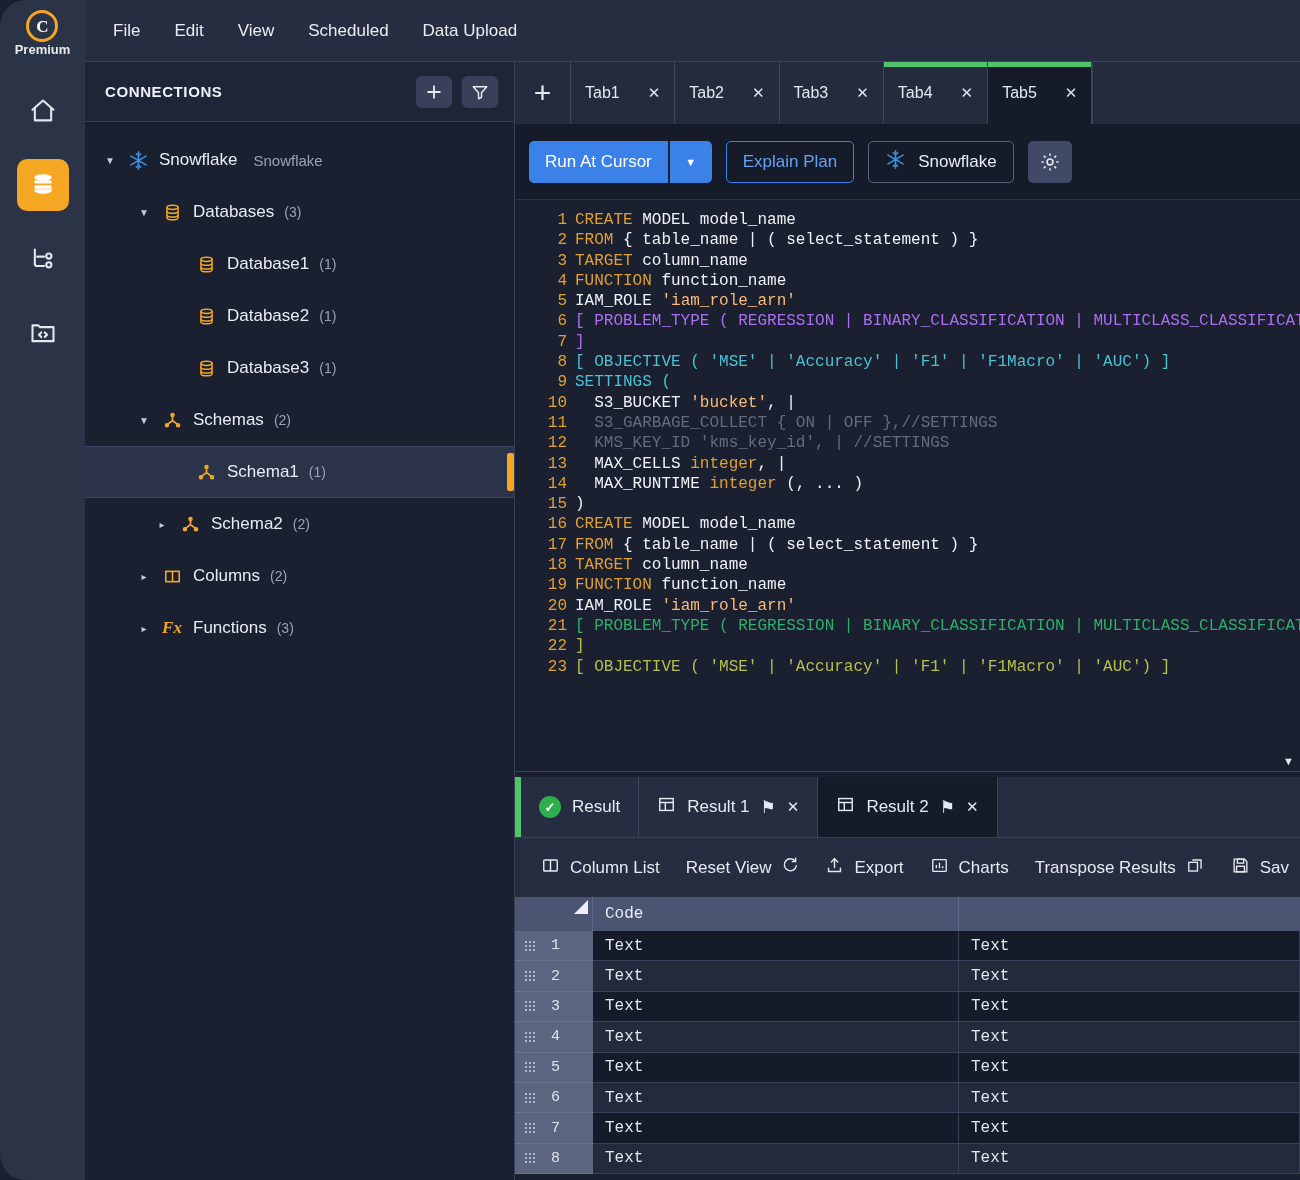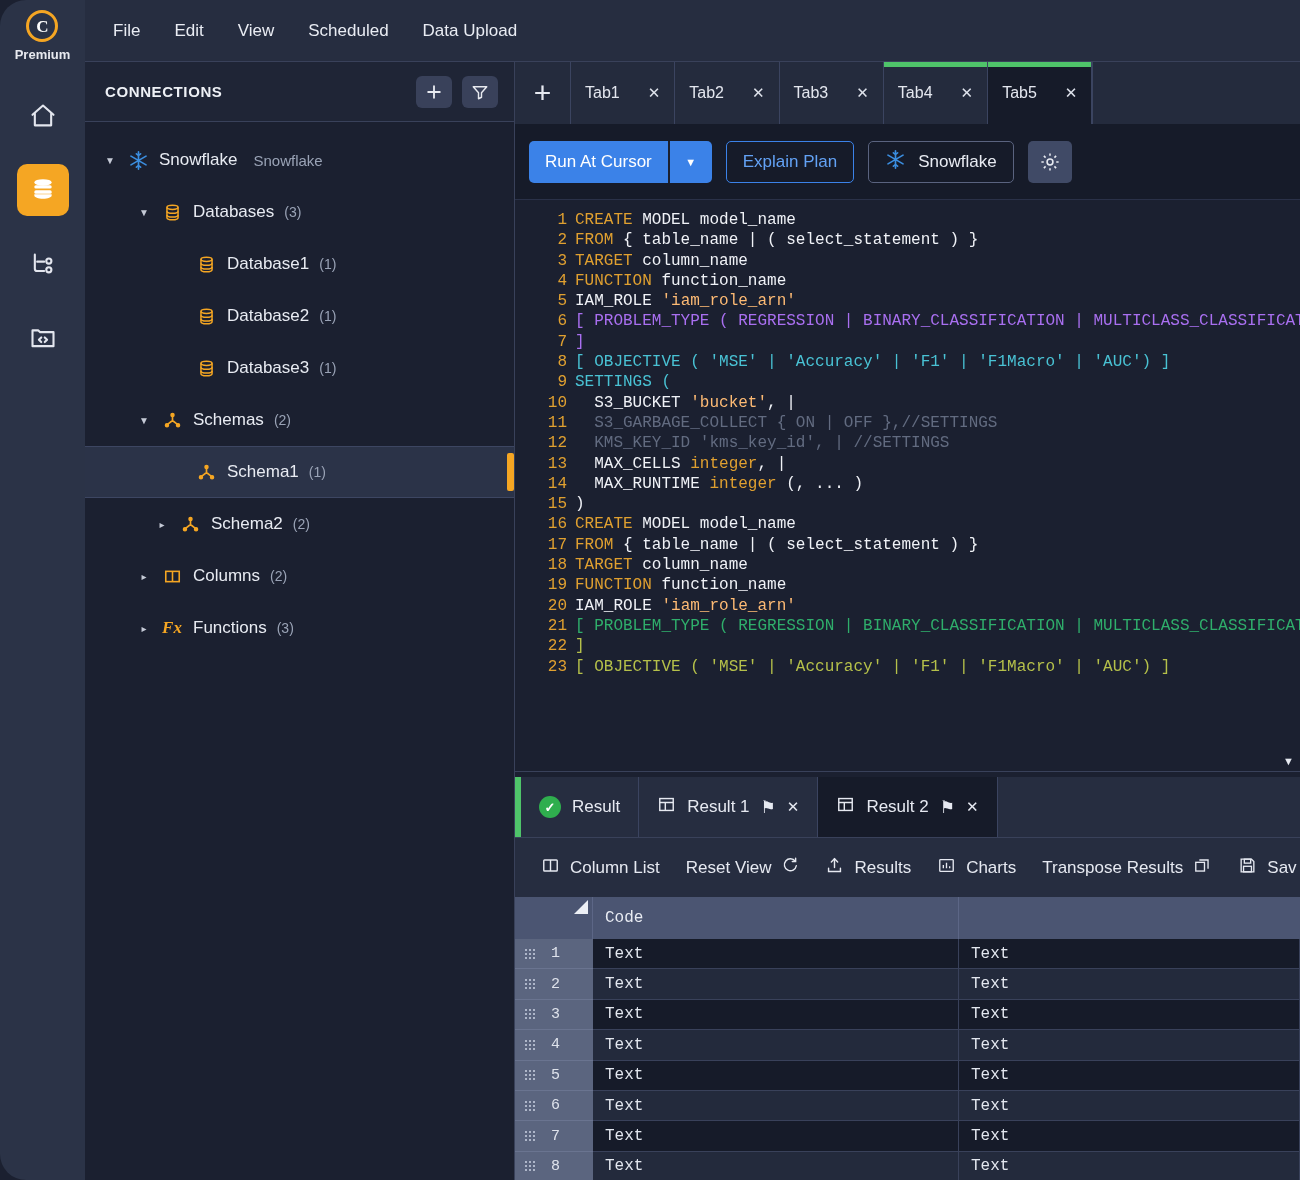--- a/index.html
+++ b/index.html
@@ -22,21 +22,21 @@
     flex: 0 0 85px;
   }
   .brand { display:flex; flex-direction:column; align-items:center; margin-bottom: 28px; }
   .brand-logo {
     width: 32px; height: 32px; border-radius: 50%;
     border: 3px solid #f5a623;
     display:flex; align-items:center; justify-content:center;
     color:#fff; font-size:17px; font-weight:bold; font-family:"Liberation Serif", serif;
     line-height:1;
   }
-  .brand-label { color:#e8eaf0; font-size:13px; font-weight:bold; margin-top:5px; }
+  .brand-label { color:#e8eaf0; font-size:13px; font-weight:bold; }
   .rail-btn {
     width: 52px; height: 52px; border-radius: 10px;
     display:flex; align-items:center; justify-content:center;
     margin-bottom: 22px; color:#e3e6ee;
   }
   .rail-btn.active { background:#f5a623; color:#ffffff; }
   .rail-btn svg { display:block; }
 
   
   .main { flex:1; display:flex; flex-direction:column; height:1180px; min-width:0; }
@@ -165,21 +165,21 @@
   .res-filler { flex:1; background:#262d40; }
 
   .res-toolbar {
     height:60px; display:flex; align-items:center; gap:26px; padding-left:26px;
     background:#262d40; color:#e6e9f1; font-size:17px; flex:0 0 60px;
     border-top:1px solid #39415a; overflow:hidden; white-space:nowrap;
   }
   .tb-item { display:flex; align-items:center; gap:10px; }
 
   .grid { flex:1; overflow:hidden; min-height:0; }
-  .grid-head { display:flex; height:42px; background:#4b5572; align-items:stretch; }
+  .grid-head { display:flex; height:34px; background:#4b5572; align-items:stretch; }
   .gh-corner { width:78px; flex:0 0 78px; background:#4b5572; position:relative; border-right:1px solid #5c6686; }
   .gh-corner::after {
     content:""; position:absolute; right:4px; top:3px;
     border-left:14px solid transparent; border-bottom:14px solid #eceff5;
   }
   .gh-cell {
     flex:1; color:#e9ecf3; font-family:"Liberation Mono", monospace; font-size:16px;
     display:flex; align-items:center; padding-left:12px; border-right:1px solid #5c6686;
   }
   .gh-cell.col1 { flex:0 0 366px; }
@@ -536,21 +536,21 @@
             </span>
           </div>
           <div class="tb-item">
             <span>
               <svg width="19" height="19" viewBox="0 0 24 24" fill="none" stroke="#e6e9f1" stroke-width="1.8" stroke-linecap="round">
                   <path d="M12 3.5v11"></path>
                   <path d="M8 7.5 12 3.5l4 4"></path>
                   <path d="M4.5 15.5v4h15v-4"></path>
                 </svg>
             </span>
-            <span>Results</span>
+            <span>Export</span>
           </div>
           <div class="tb-item">
             <span>
               <svg width="19" height="19" viewBox="0 0 24 24" fill="none" stroke="#e6e9f1" stroke-width="1.7">
                   <rect x="3.5" y="4.5" width="17" height="15" rx="1"></rect>
                   <path d="M8 15.5v-4M12 15.5v-7M16 15.5v-2.5"></path>
                 </svg>
             </span>
             <span>Charts</span>
           </div>

